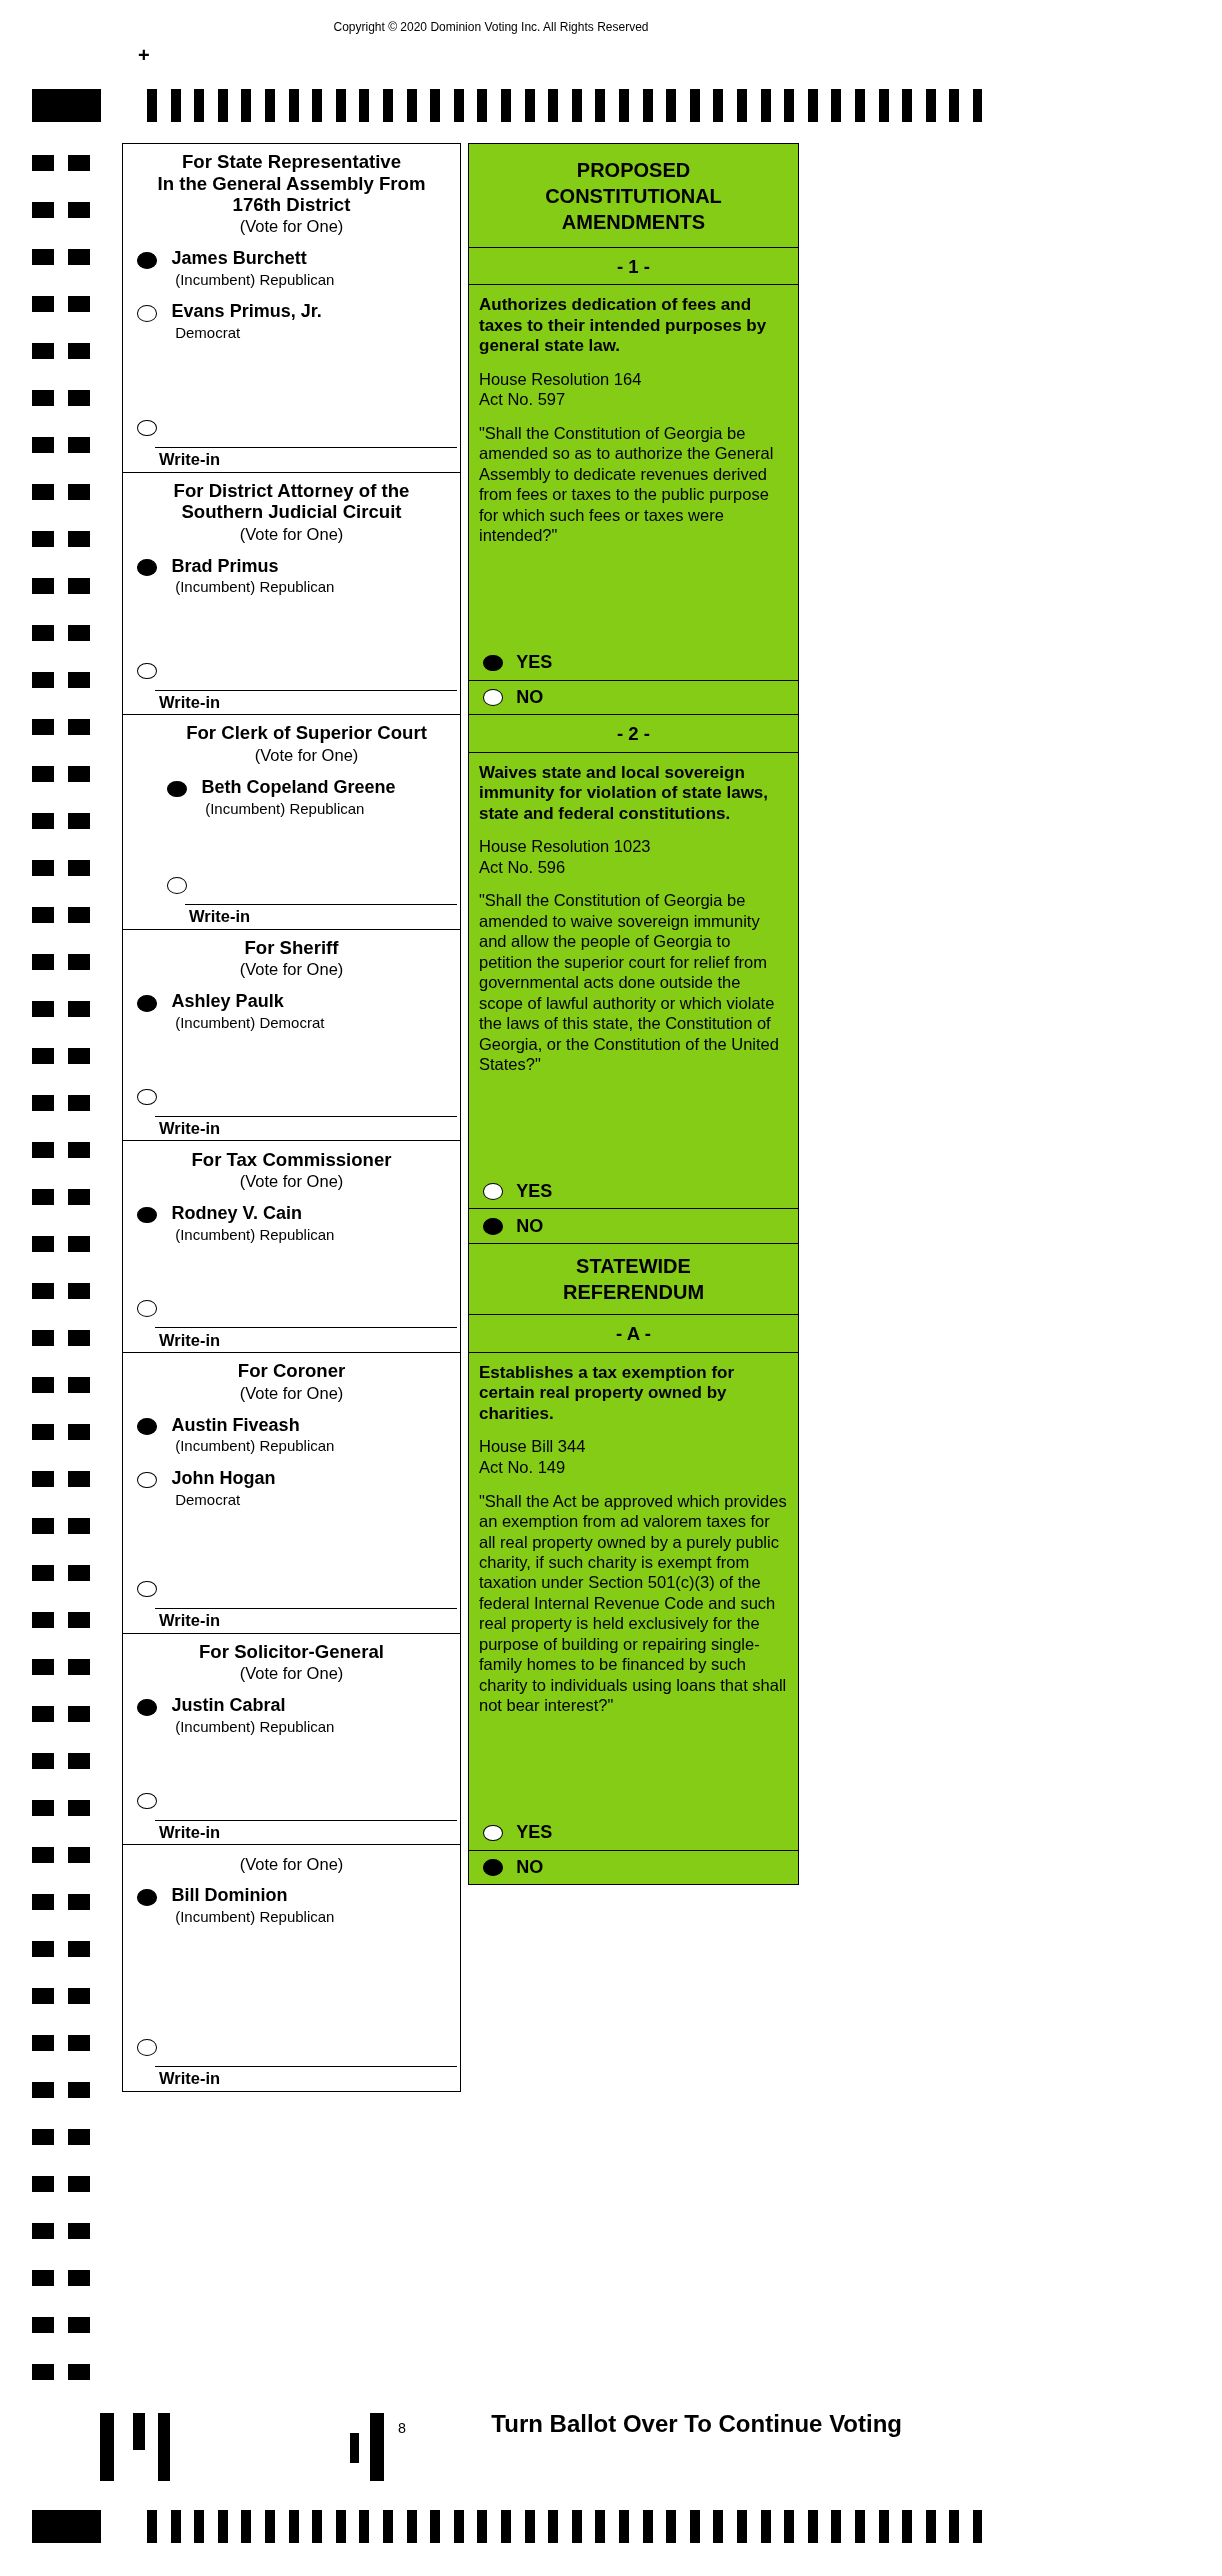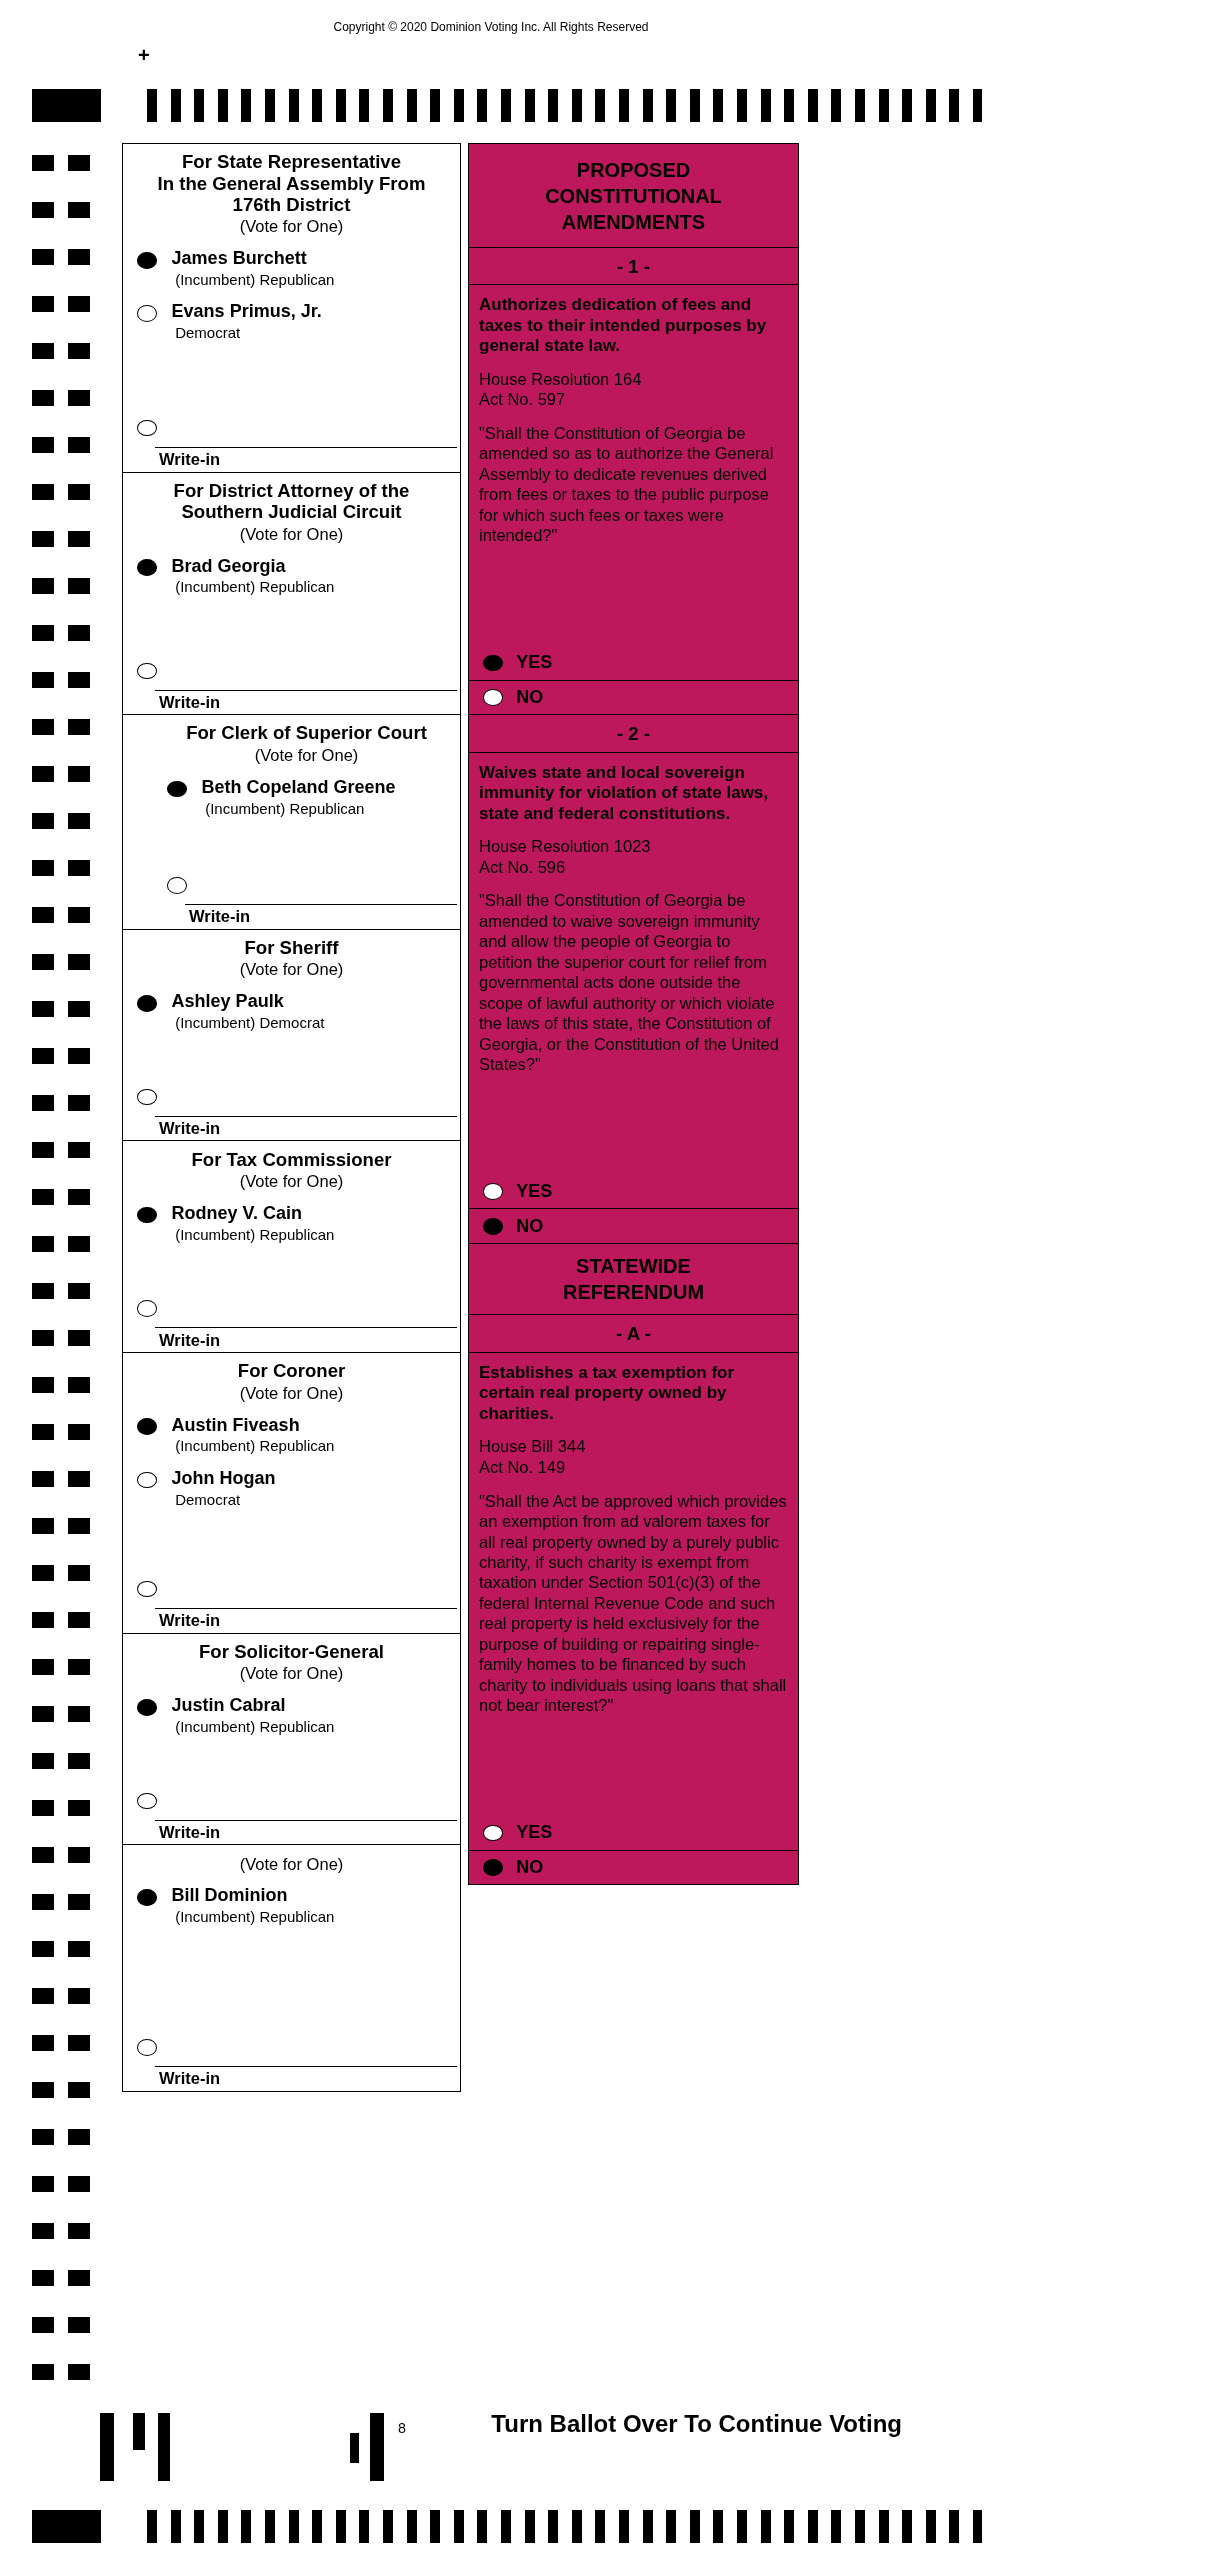--- a/index.html
+++ b/index.html
@@ -39,21 +39,21 @@
   .cand-text{margin-left:14.3px;}
   .cand-name{font-weight:bold;font-size:18px;line-height:1.1;}
   .cand-party{font-size:15px;margin-left:3.6px;margin-top:2.1px;}
   .writein{margin-top:auto;}
   .writein-ovalrow{padding:7.2px 7.2px 8.6px 14.3px;}
   .writein-line{border-top:1.4px solid #000;margin:0 2.9px 0 32px;}
   .writein-label{font-weight:bold;font-size:16.5px;margin:2.1px 0 2.9px 36px;}
 
   
   .measures{position:absolute;left:468px;top:143px;width:331px;}
-  .mbox{border:1.4px solid #000;box-sizing:border-box;background:#be185d;}
+  .mbox{border:1.4px solid #000;box-sizing:border-box;background:#84cc16;}
   .mbox + .mbox{margin-top:-1.4px;}
   .mheader{display:flex;align-items:center;justify-content:center;text-align:center;
            font-weight:bold;font-size:20px;line-height:1.3;white-space:pre-line;padding:5.7px;}
   .mh146{min-height:105px;} .mh102{min-height:73px;}
   .measure{display:flex;flex-direction:column;}
   .mh655{min-height:469px;} .mh740{min-height:530px;} .mh797{min-height:571px;}
   .mnum{text-align:center;font-weight:bold;font-size:18.6px;padding:7.9px 0 6.4px;border-bottom:1.4px solid #000;}
   .msummary{font-weight:bold;font-size:17px;line-height:1.22;padding:10px 10px 0;}
   .mref{font-size:16.5px;line-height:1.25;padding:11.5px 10px 0;white-space:pre-line;}
   .mquestion{font-size:16.5px;line-height:1.24;padding:13px 10px 0;}
@@ -124,21 +124,21 @@
 
     <div class="contest hc2">
       <div class="contest-header">
         <div class="contest-title">For District Attorney of the
 Southern Judicial Circuit</div>
         <div class="vote-for">(Vote for One)</div>
       </div>
       <div class="cand">
         <span class="oval filled"></span>
         <div class="cand-text">
-          <div class="cand-name">Brad Georgia</div>
+          <div class="cand-name">Brad Primus</div>
           <div class="cand-party">(Incumbent) Republican</div>
         </div>
       </div>
       <div class="writein">
         <div class="writein-ovalrow">
           <span class="oval"></span>
         </div>
         <div class="writein-line"></div>
         <div class="writein-label">Write-in</div>
       </div>

